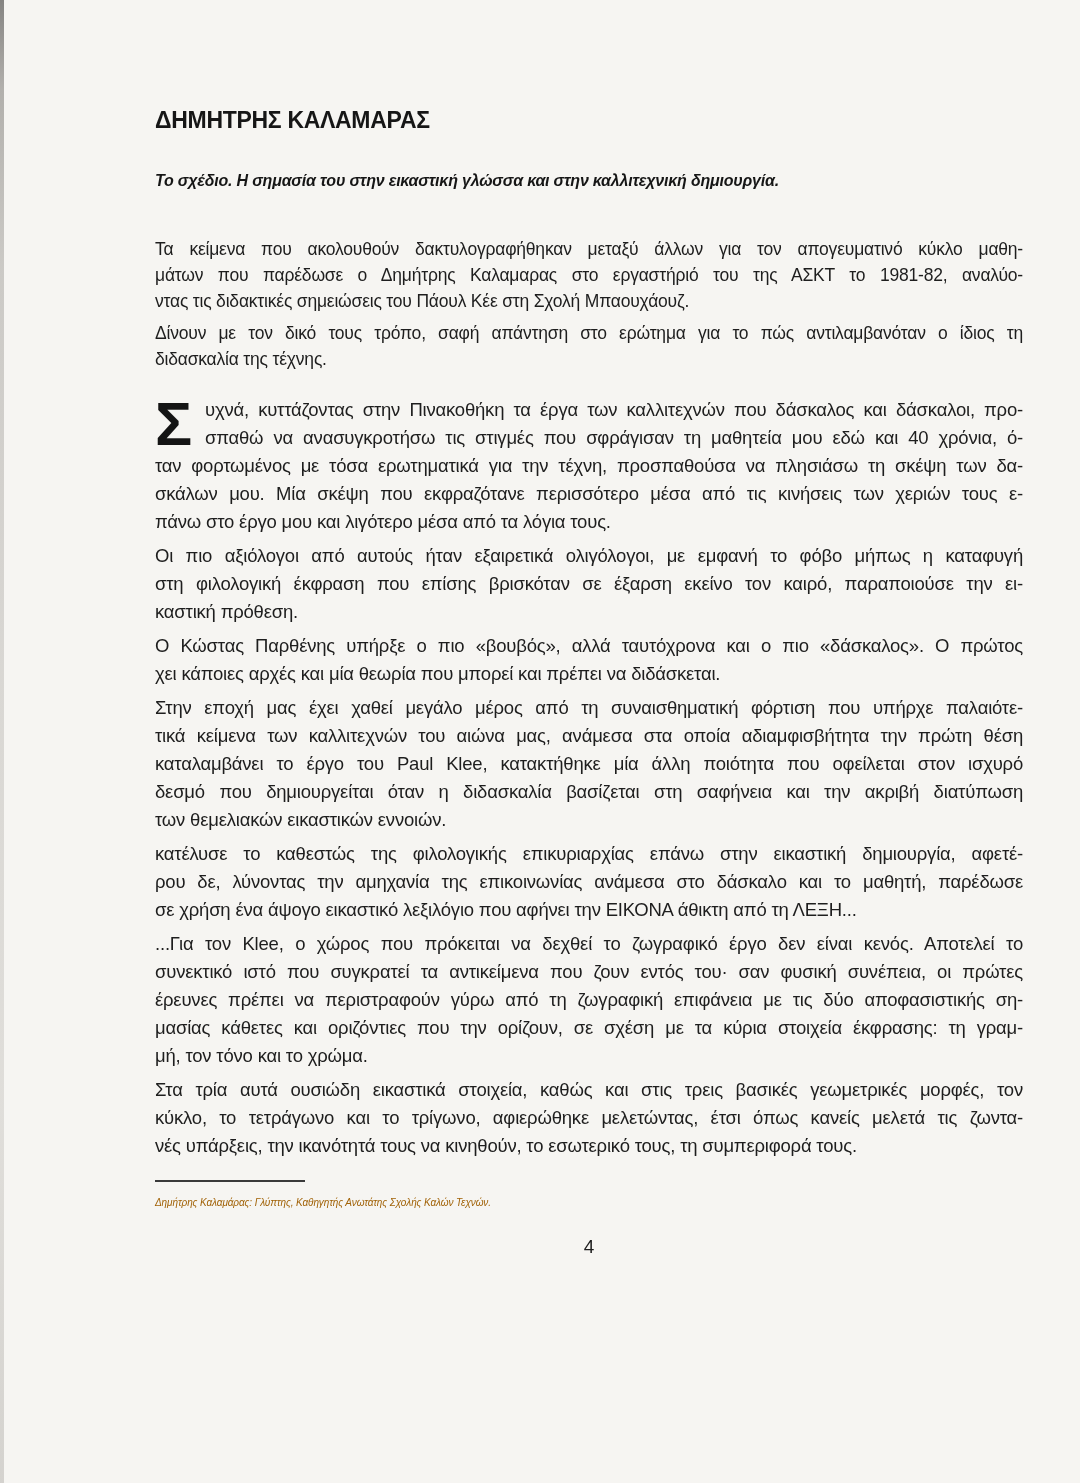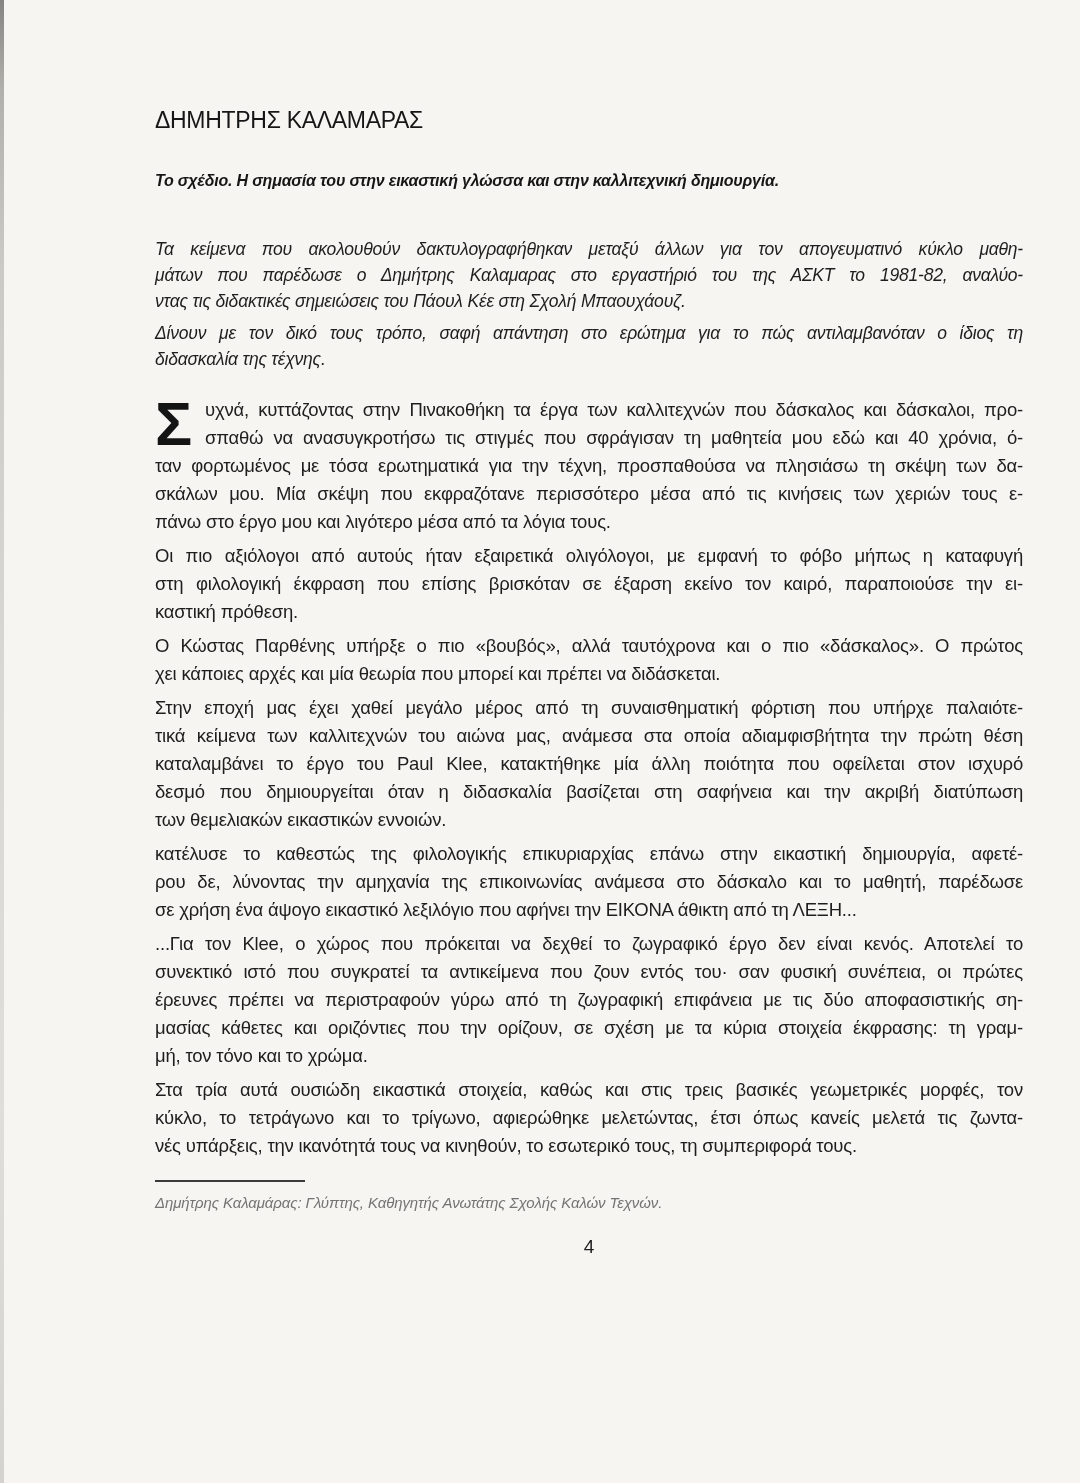--- a/index.html
+++ b/index.html
@@ -27,37 +27,36 @@
     opacity: 0.75;
   }
   .content {
     position: absolute;
     left: 155px;
     top: 106px;
     width: 868px;
   }
   .author {
     font-size: 23px;
-    font-weight: 400;
+    font-weight: 700;
     letter-spacing: -0.3px;
     line-height: 28px;
     color: #161616;
   }
   .doc-title {
     margin-top: 34px;
     font-size: 16px;
     font-weight: 700;
     font-style: italic;
     letter-spacing: -0.2px;
     line-height: 26px;
     color: #161616;
   }
   .intro {
     margin-top: 42px;
-    font-style: italic;
     font-size: 17.5px;
     letter-spacing: -0.2px;
     line-height: 26px;
   }
   .body-text {
     margin-top: 24px;
     font-size: 18.5px;
     letter-spacing: -0.2px;
     line-height: 28px;
   }
@@ -86,24 +85,24 @@
   }
   .footnote-block { margin-top: 20px; }
   .footnote-rule {
     width: 150px;
     height: 0;
     border-top: 2.5px solid #3a3a3a;
     margin-bottom: 10px;
   }
   .footnote {
     font-style: italic;
-    font-size: 15px;
+    font-size: 10px;
     letter-spacing: -0.1px;
     line-height: 22px;
-    color: #737373;
+    color: #a16207;
   }
   .page-number {
     margin-top: 22px;
     text-align: center;
     font-size: 19px;
     color: #1e1e1e;
   }
 </style>
 </head>
 <body>

